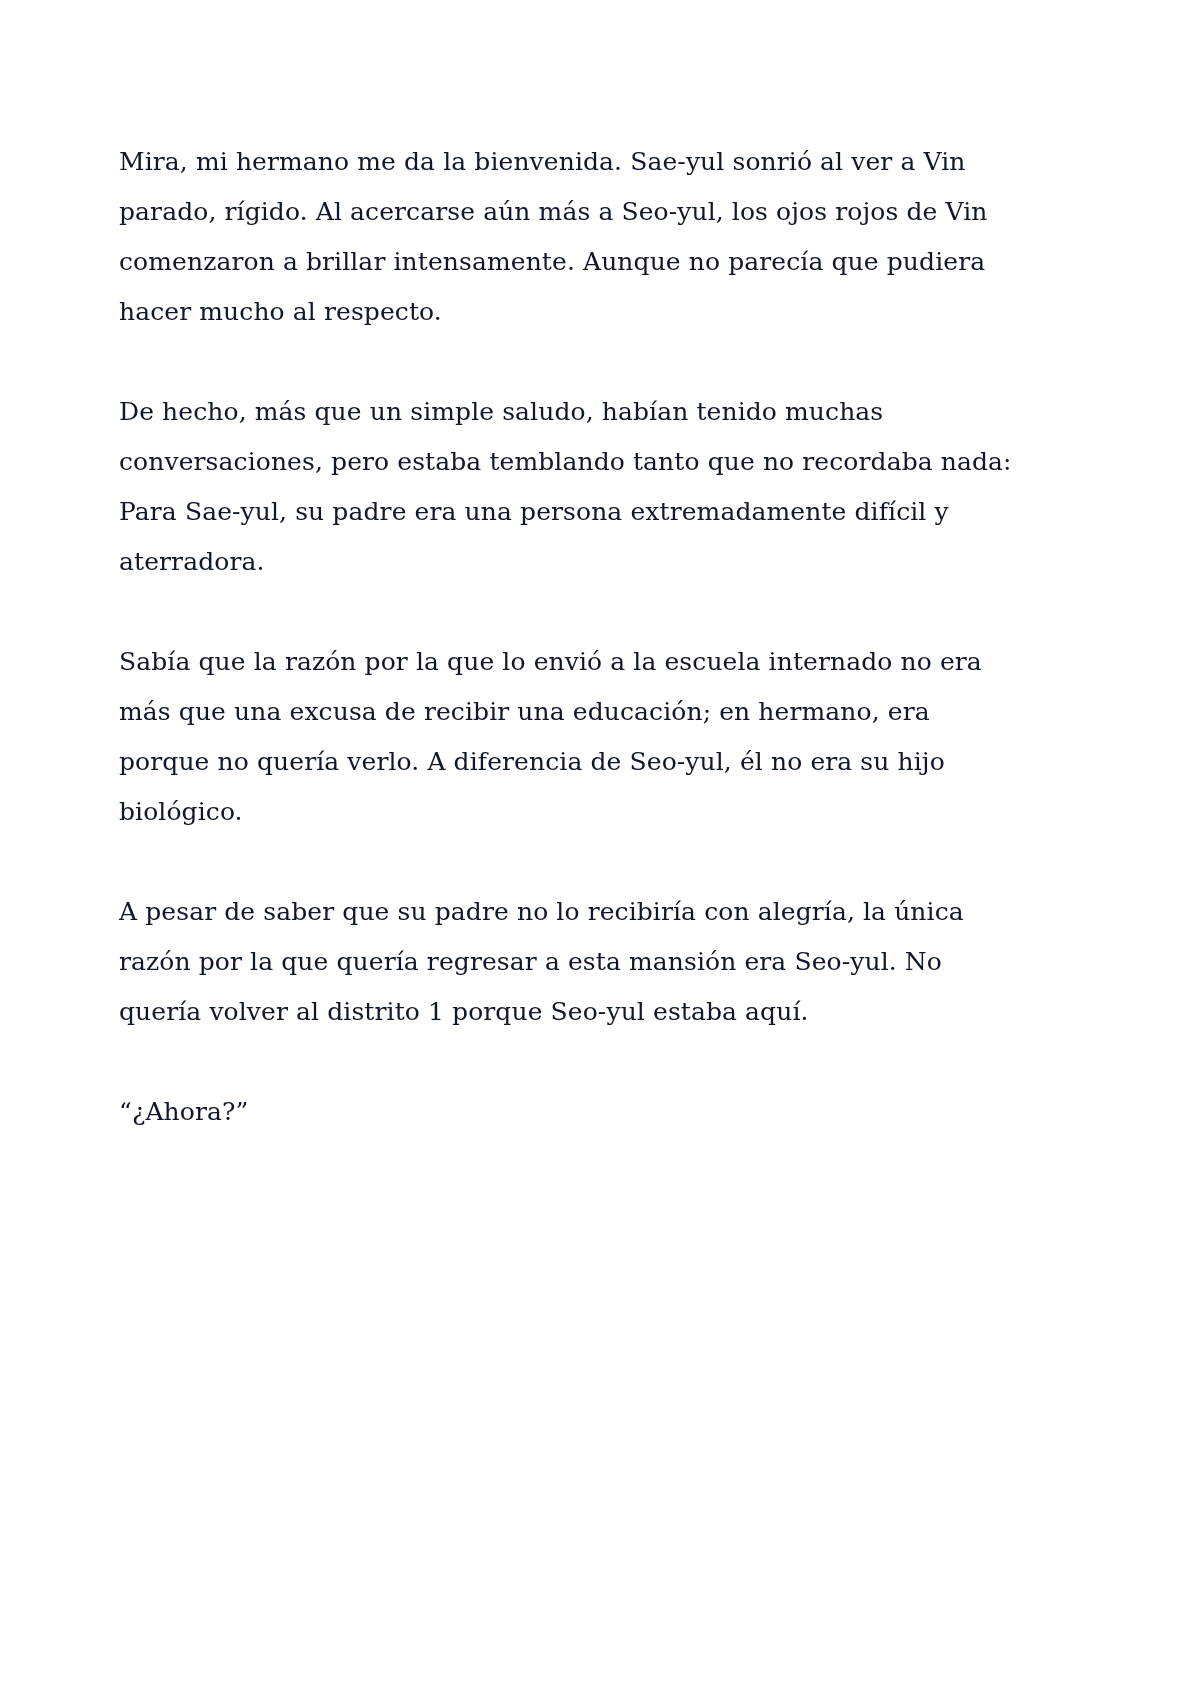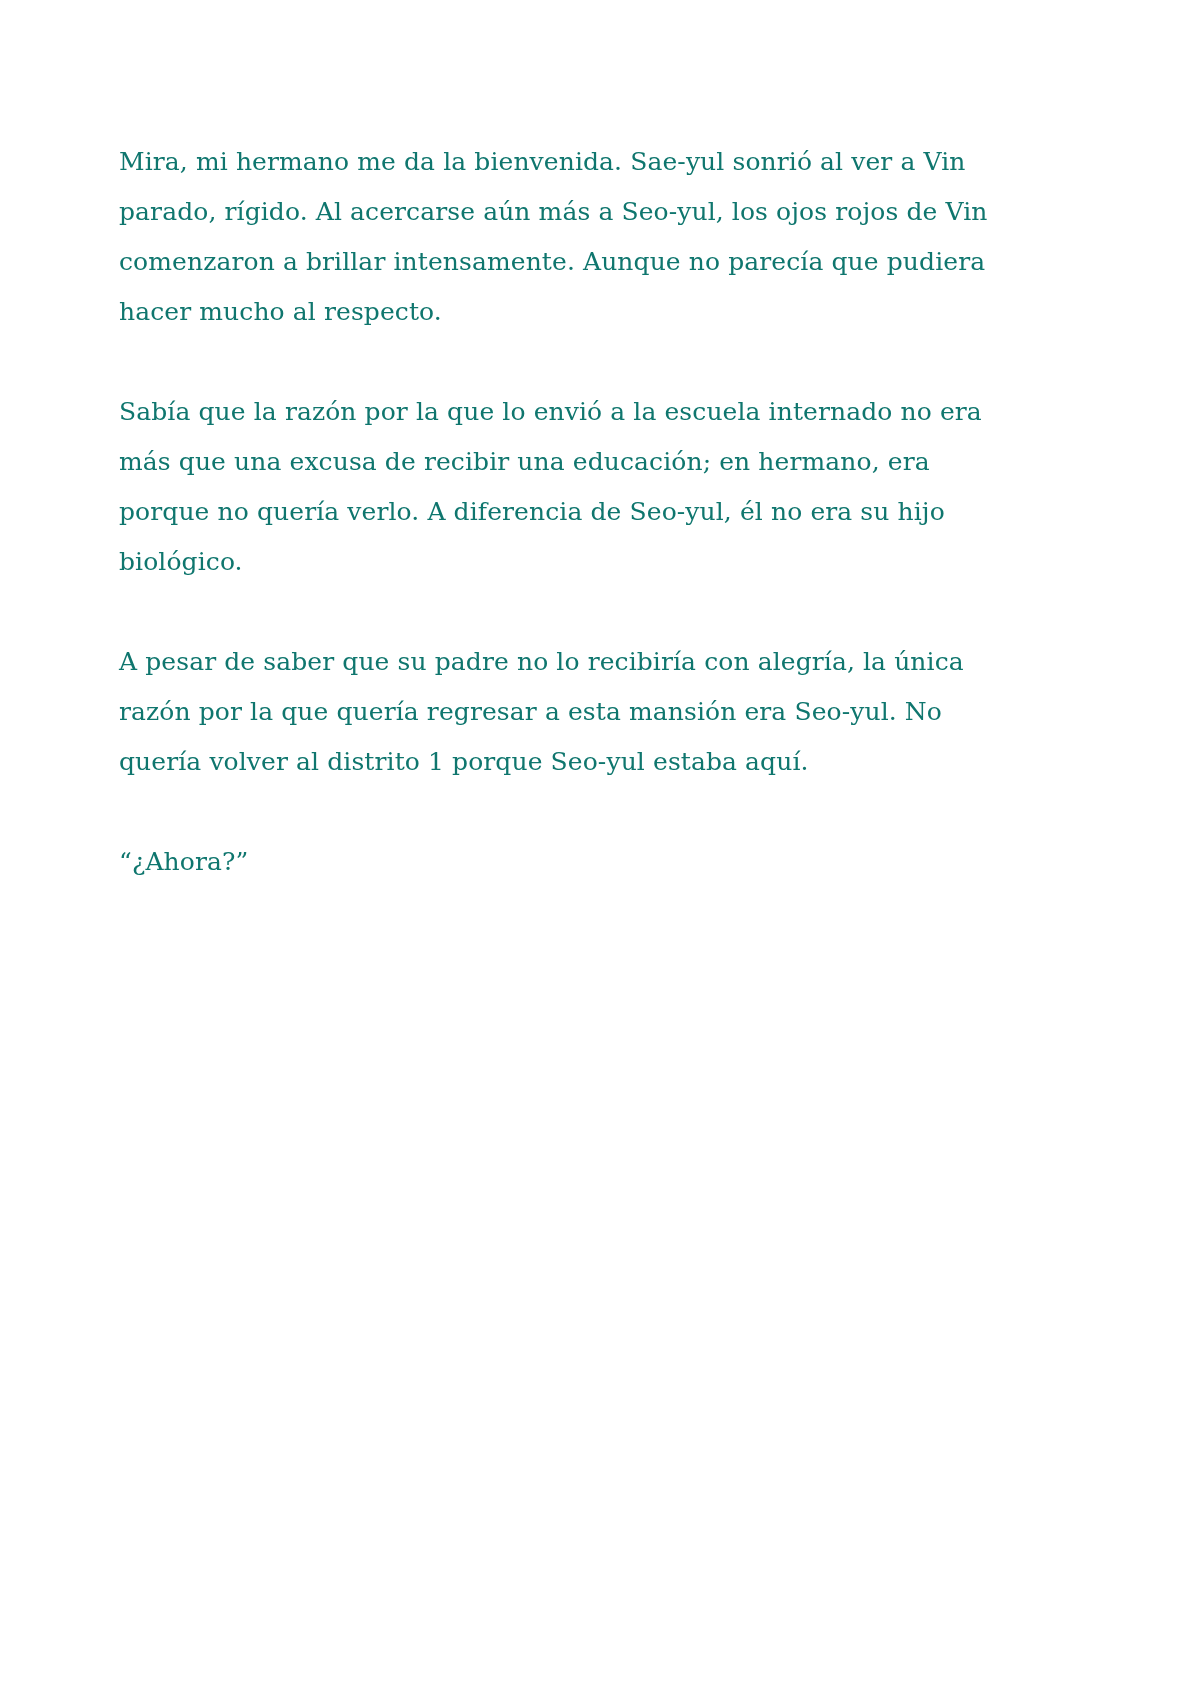--- a/index.html
+++ b/index.html
@@ -11,31 +11,32 @@
       width: 1200px;
       height: 1700px;
       overflow: hidden;
       position: relative;
     }
     .page {
       position: absolute;
       left: 119px;
       top: 137px;
       width: 900px;
-      color: #0f766e;
+      color: #0f172a;
       font-family: "DejaVu Serif", "Liberation Serif", serif;
       font-size: 25px;
       line-height: 50px;
       letter-spacing: 0.1px;
     }
     .para {
       margin: 0 0 50px 0;
     }
   </style>
 </head>
 <body>
 
 <div class="page">
   <p class="para">Mira, mi hermano me da la bienvenida. Sae-yul sonrió al ver a Vin parado, rígido. Al acercarse aún más a Seo-yul, los ojos rojos de Vin comenzaron a brillar intensamente. Aunque no parecía que pudiera hacer mucho al respecto.</p>
+  <p class="para">De hecho, más que un simple saludo, habían tenido muchas conversaciones, pero estaba temblando tanto que no recordaba nada: Para Sae-yul, su padre era una persona extremadamente difícil y aterradora.</p>
   <p class="para">Sabía que la razón por la que lo envió a la escuela internado no era más que una excusa de recibir una educación; en hermano, era porque no quería verlo. A diferencia de Seo-yul, él no era su hijo biológico.</p>
   <p class="para">A pesar de saber que su padre no lo recibiría con alegría, la única razón por la que quería regresar a esta mansión era Seo-yul. No quería volver al distrito 1 porque Seo-yul estaba aquí.</p>
   <p class="para">“¿Ahora?”</p>
 </div>
 
 </body></html>

